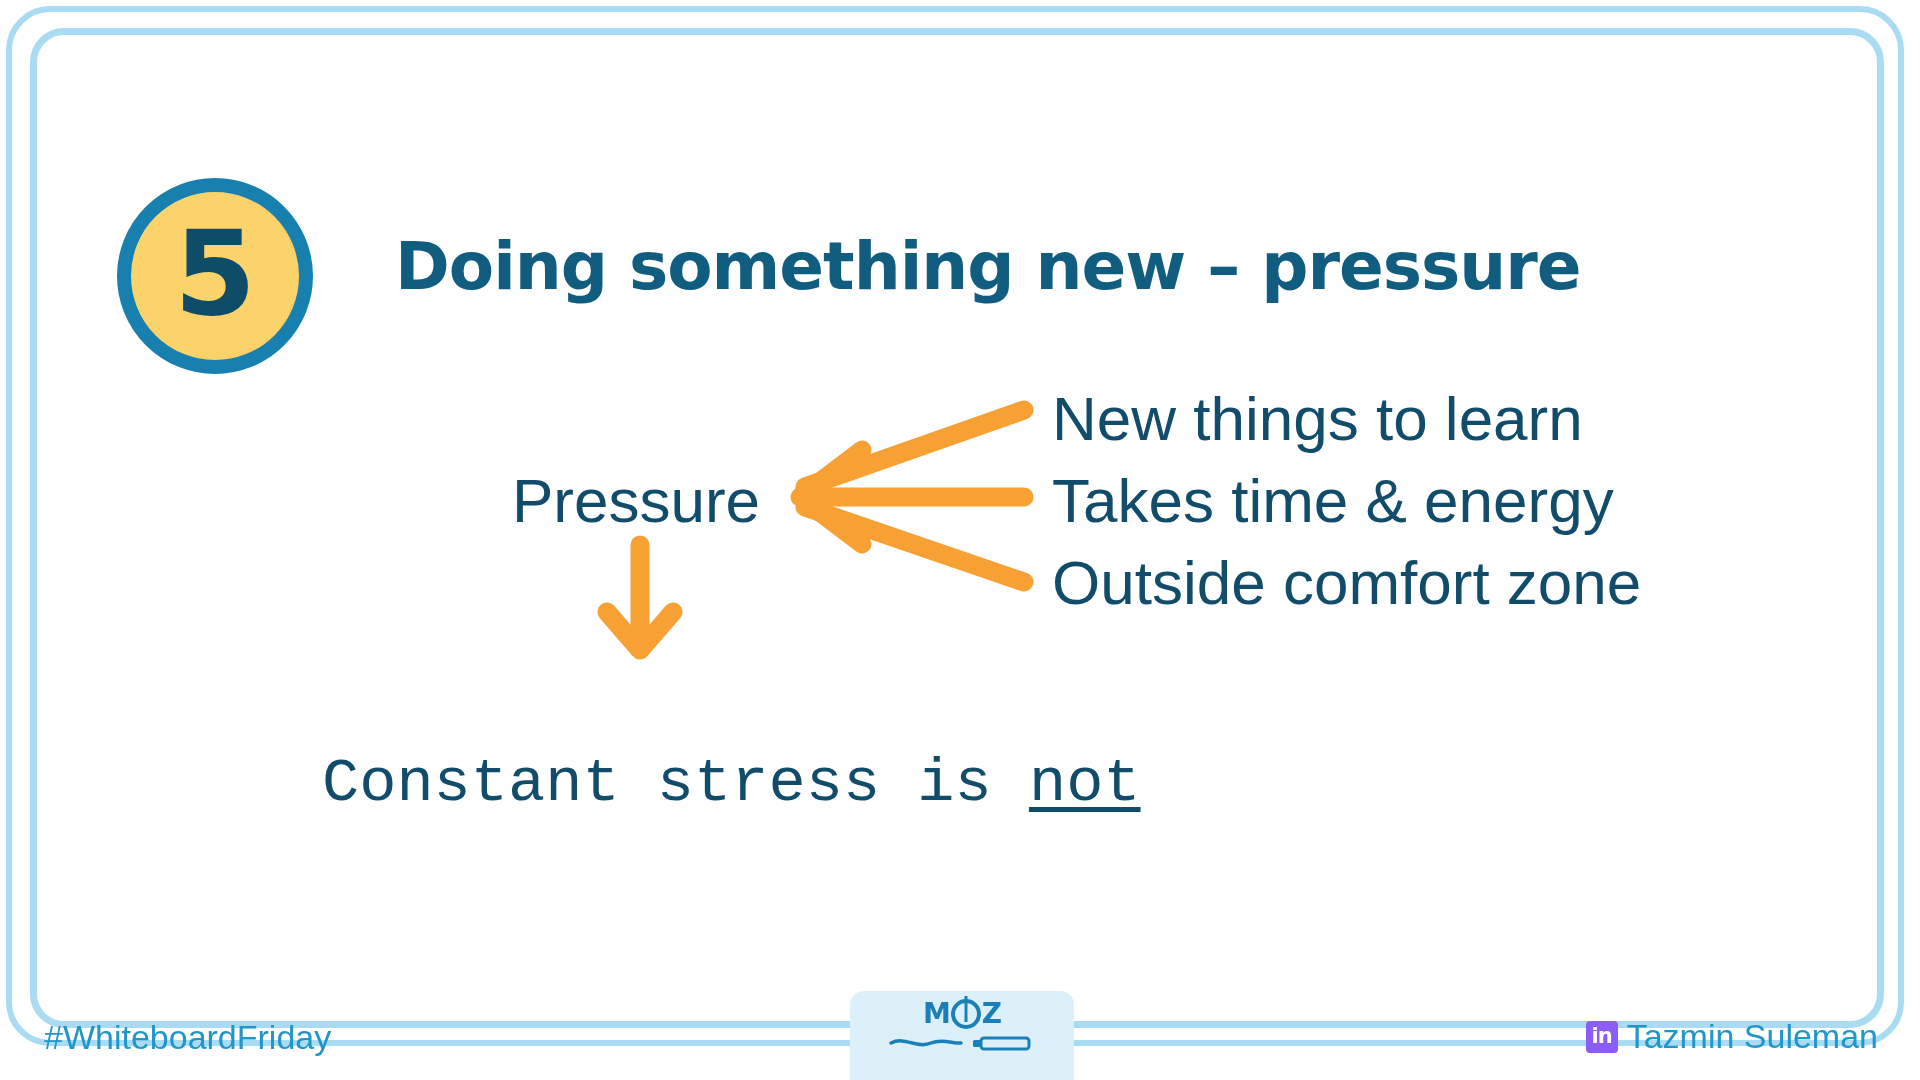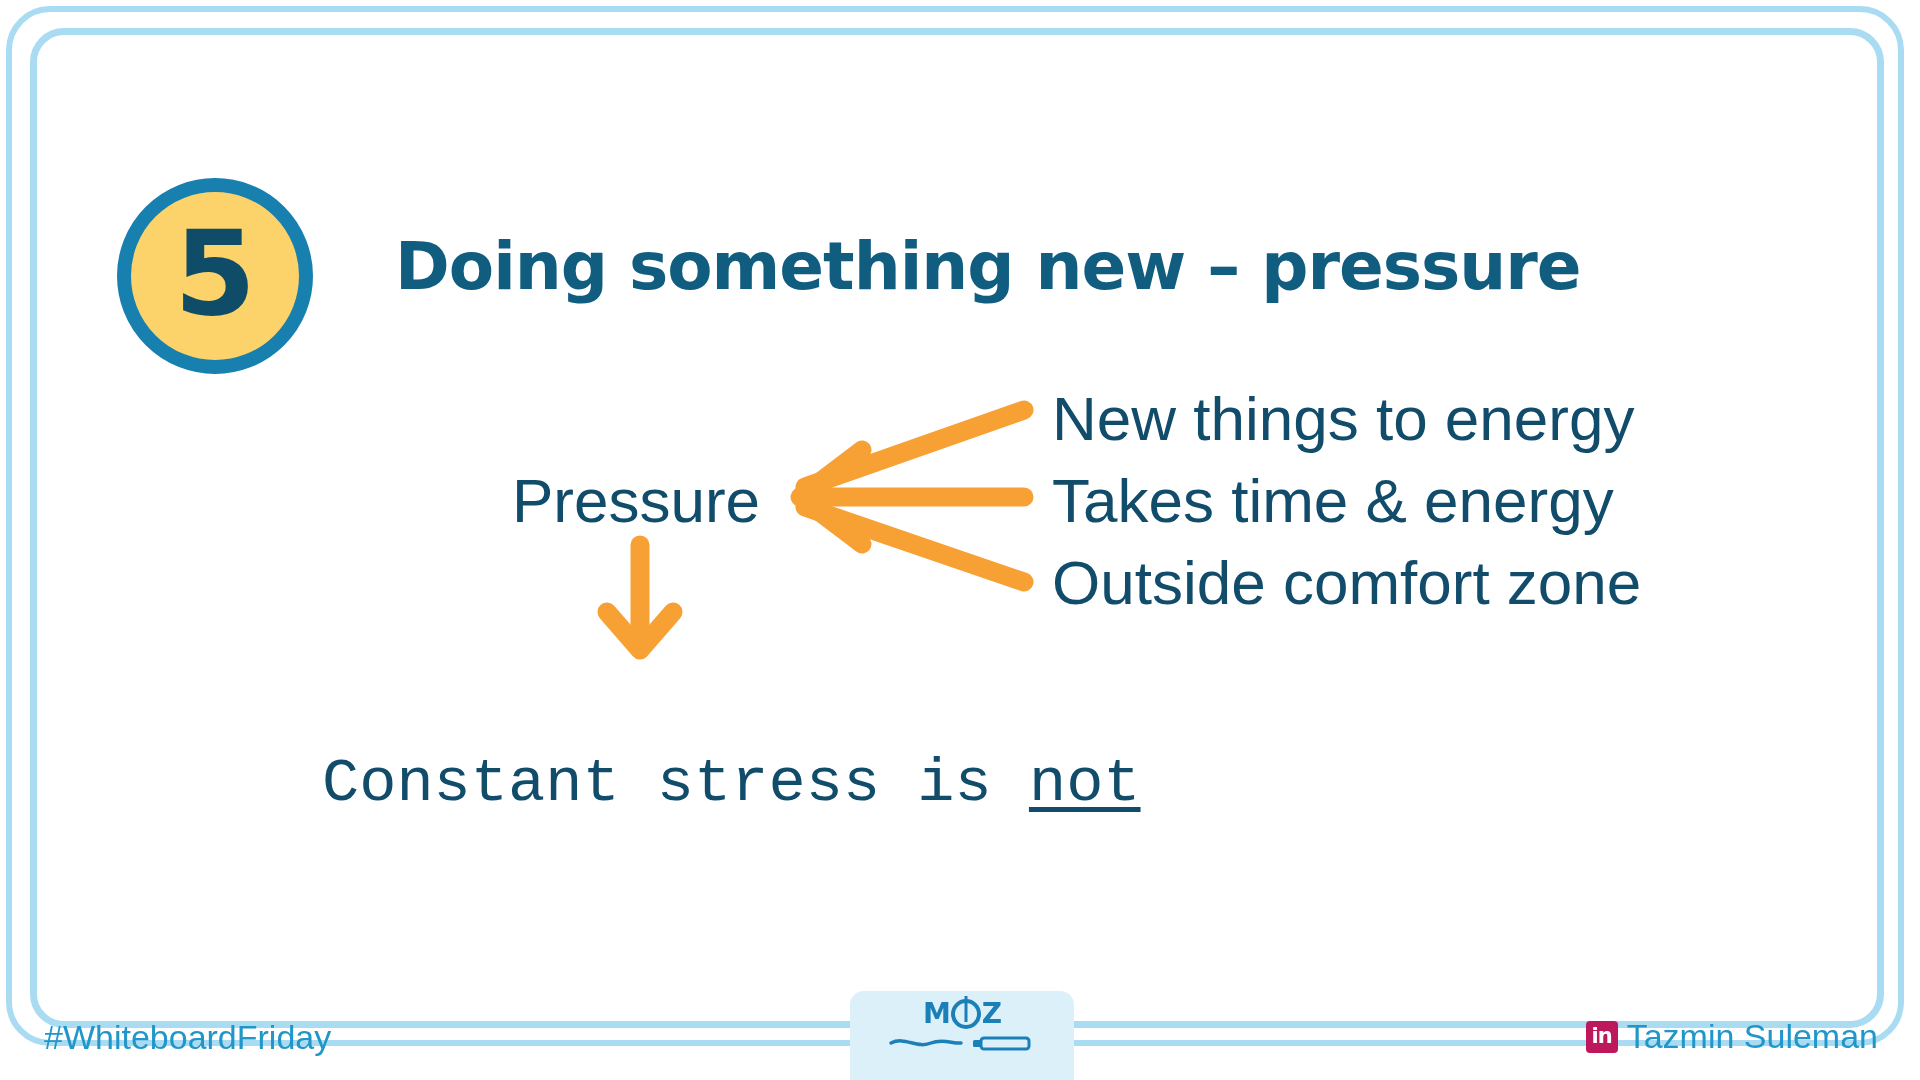--- a/index.html
+++ b/index.html
@@ -152,21 +152,21 @@
   }
   .author-name {
     font-family: "Liberation Sans", sans-serif;
     font-size: 34px;
     color: #2196C9;
   }
   .li-icon {
     width: 32px;
     height: 32px;
     border-radius: 4px;
-    background: #be185d;
+    background: #8b5cf6;
     display: inline-flex;
     align-items: center;
     justify-content: center;
     color: #ffffff;
     font-family: "DejaVu Sans", sans-serif;
     font-weight: bold;
     font-size: 21px;
     line-height: 1;
     letter-spacing: -1px;
   }
@@ -238,21 +238,21 @@
 
   <div class="badge">
     <span class="badge-number">5</span>
   </div>
 
   <div class="title">Doing something new – pressure</div>
 
   <div class="body-text pressure-label">Pressure</div>
 
   <div class="right-col">
-    <div class="right-item">New things to energy</div>
+    <div class="right-item">New things to learn</div>
     <div class="right-item">Takes time &amp; energy</div>
     <div class="right-item">Outside comfort zone</div>
   </div>
 
   <div class="body-text constant-label"><span>Constant stress is </span><u>not</u></div>
 
   <svg class="arrow-layer" viewBox="0 0 1920 1080">
 
     <g fill="none" stroke="#F7A033" stroke-width="19" stroke-linecap="round" stroke-linejoin="round">
       <path d="M 1024 410 L 805 487"></path>

